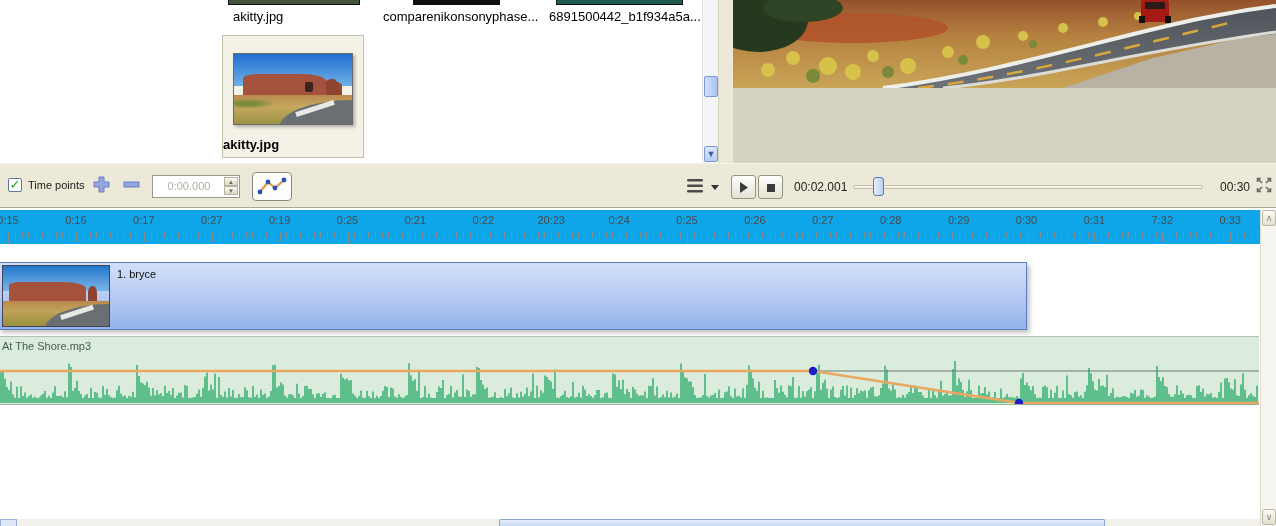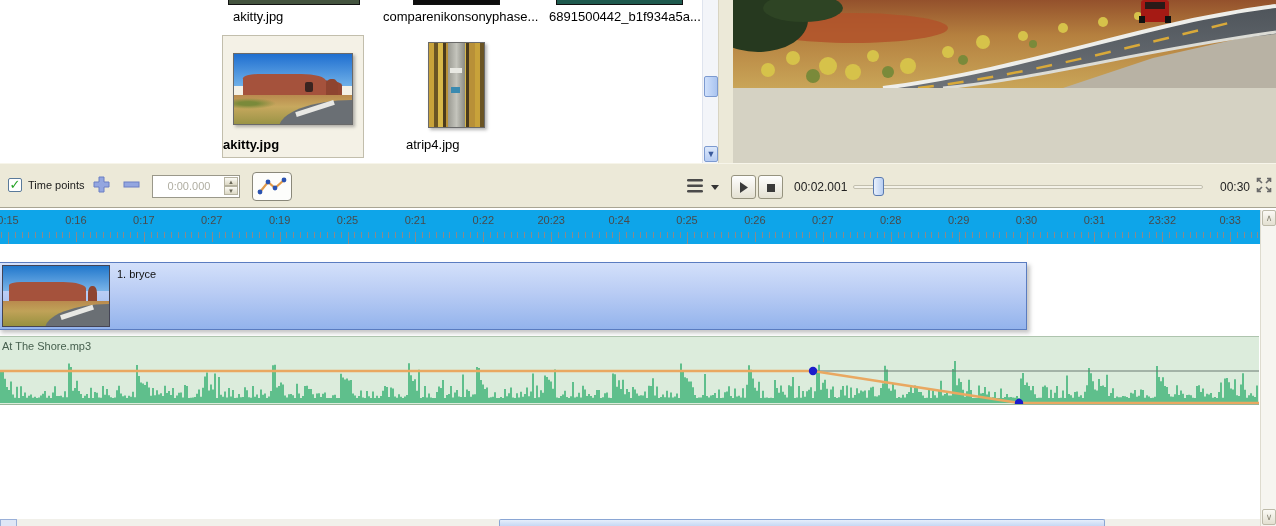--- a/index.html
+++ b/index.html
@@ -91,30 +91,20 @@
           <div class="abs" style="left:0;top:58%;right:0;bottom:0;background:linear-gradient(180deg,#b98a4e,#c7a85e 40%,#9a9446);"></div>
           <div class="abs" style="left:0;top:62%;width:40%;height:18%;background:radial-gradient(ellipse at 30% 50%,#7a8a3a 20%,transparent 60%);"></div>
           <div class="abs" style="left:38%;top:66%;width:62%;height:40%;background:#6a6f74;border-radius:100% 0 0 0;"></div>
           <div class="abs" style="left:52%;top:74%;width:34%;height:7%;background:#e8e8e4;transform:rotate(-18deg);"></div>
           <div class="abs" style="left:60%;top:40%;width:7%;height:14%;background:#3a2420;border-radius:2px;"></div>
         </div>
       </div>
       <div class="abs flabel bold" style="left:0;top:101px;width:142px;">akitty.jpg</div>
     </div>
 
-    <div class="abs" style="left:420px;top:38px;width:72px;height:120px;">
-      <div class="pthumb abs" style="left:8px;top:4px;width:57px;height:86px;">
-        <div class="scene" style="background:repeating-linear-gradient(90deg,#c8a23a 0 5px,#6a5424 5px 9px,#d8b84a 9px 14px,#4a3a1c 14px 17px,#b89038 17px 23px);">
-          <div class="abs" style="left:34%;top:0;width:32%;height:100%;background:linear-gradient(90deg,#9a9a92,#c4c4bc 50%,#8a8a82);"></div>
-          <div class="abs" style="left:40%;top:52%;width:16%;height:8%;background:#3a8ab0;"></div>
-          <div class="abs" style="left:38%;top:30%;width:22%;height:6%;background:#e8e8e2;"></div>
-        </div>
-      </div>
-      <div class="abs flabel" style="left:-14px;top:99px;width:100px;">atrip4.jpg</div>
-    </div>
 
 
     <div id="b-scroll" class="abs">
       <div class="abs xp-thumb" style="top:76px;height:21px;"></div>
       <div class="abs xp-btn" style="top:146px;"><span>▼</span></div>
     </div>
   </div>
 
   <div id="splitter" class="abs"></div>
 
@@ -254,21 +244,21 @@
         <div class="rlabel" style="left: 483.3px;">0:22</div>
         <div class="rlabel" style="left: 551.2px;">20:23</div>
         <div class="rlabel" style="left: 619.1px;">0:24</div>
         <div class="rlabel" style="left: 687px;">0:25</div>
         <div class="rlabel" style="left: 754.9px;">0:26</div>
         <div class="rlabel" style="left: 822.8px;">0:27</div>
         <div class="rlabel" style="left: 890.7px;">0:28</div>
         <div class="rlabel" style="left: 958.6px;">0:29</div>
         <div class="rlabel" style="left: 1026.5px;">0:30</div>
         <div class="rlabel" style="left: 1094.4px;">0:31</div>
-        <div class="rlabel" style="left: 1162.3px;">23:32</div>
+        <div class="rlabel" style="left: 1162.3px;">7:32</div>
         <div class="rlabel" style="left: 1230.2px;">0:33</div>
         <div class="rtick" style="left: 1.2px; height: 6px;"></div>
         <div class="rtick" style="left: 8px; height: 14px;"></div>
         <div class="rtick" style="left: 14.8px; height: 6px;"></div>
         <div class="rtick" style="left: 21.6px; height: 6px;"></div>
         <div class="rtick" style="left: 28.4px; height: 6px;"></div>
         <div class="rtick" style="left: 35.2px; height: 6px;"></div>
         <div class="rtick" style="left: 42px; height: 6px;"></div>
         <div class="rtick" style="left: 48.7px; height: 6px;"></div>
         <div class="rtick" style="left: 55.5px; height: 6px;"></div>

